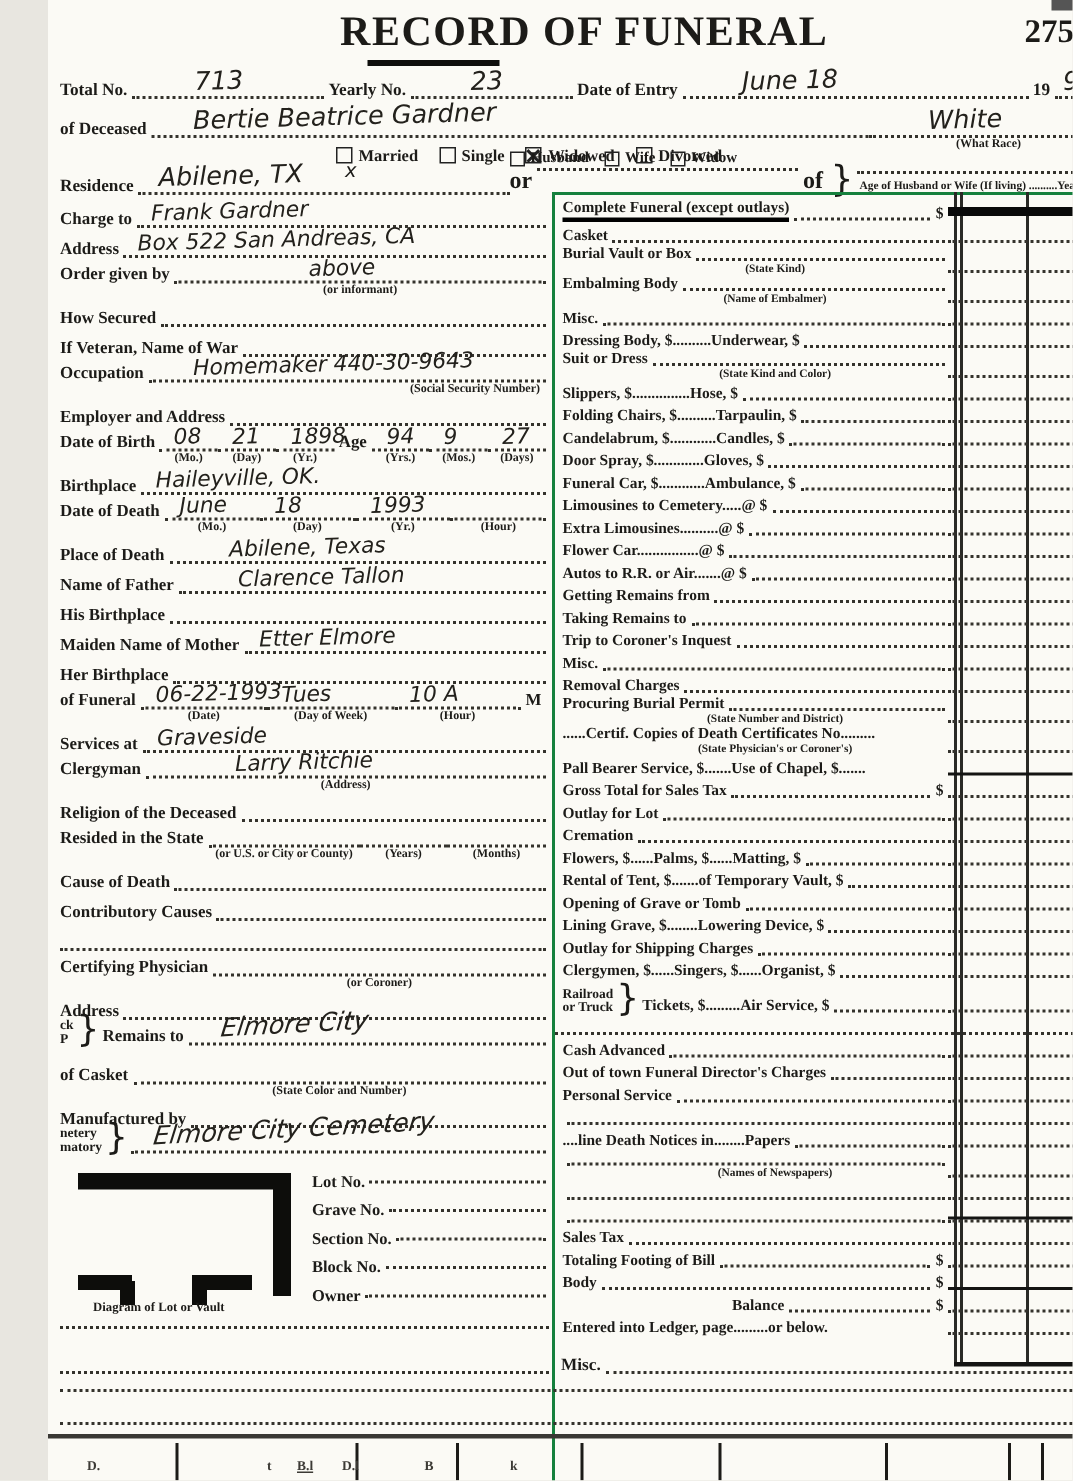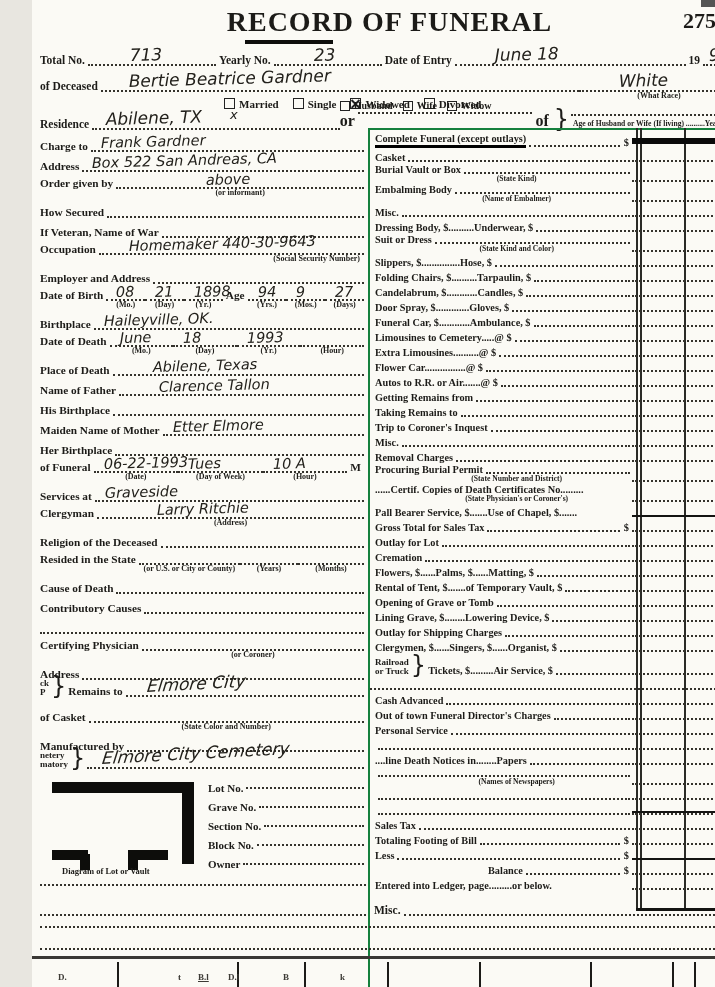--- a/index.html
+++ b/index.html
@@ -759,21 +759,21 @@
       <div class="crow">
         <div class="c1">
           <span class="ctext">Totaling Footing of Bill</span>
           <span class="clead"></span>
           <span class="ctail">$</span>
         </div>
         <div class="c2"></div>
       </div>
       <div class="crow">
         <div class="c1">
-          <span class="ctext">Less</span>
+          <span class="ctext">Body</span>
           <span class="clead"></span>
           <span class="ctail">$</span>
         </div>
         <div class="c2 rule-bottom"></div>
       </div>
       <div class="crow">
         <div class="c1 cindent">
           <span class="ctext">Balance</span>
           <span class="clead"></span>
           <span class="ctail">$</span>

